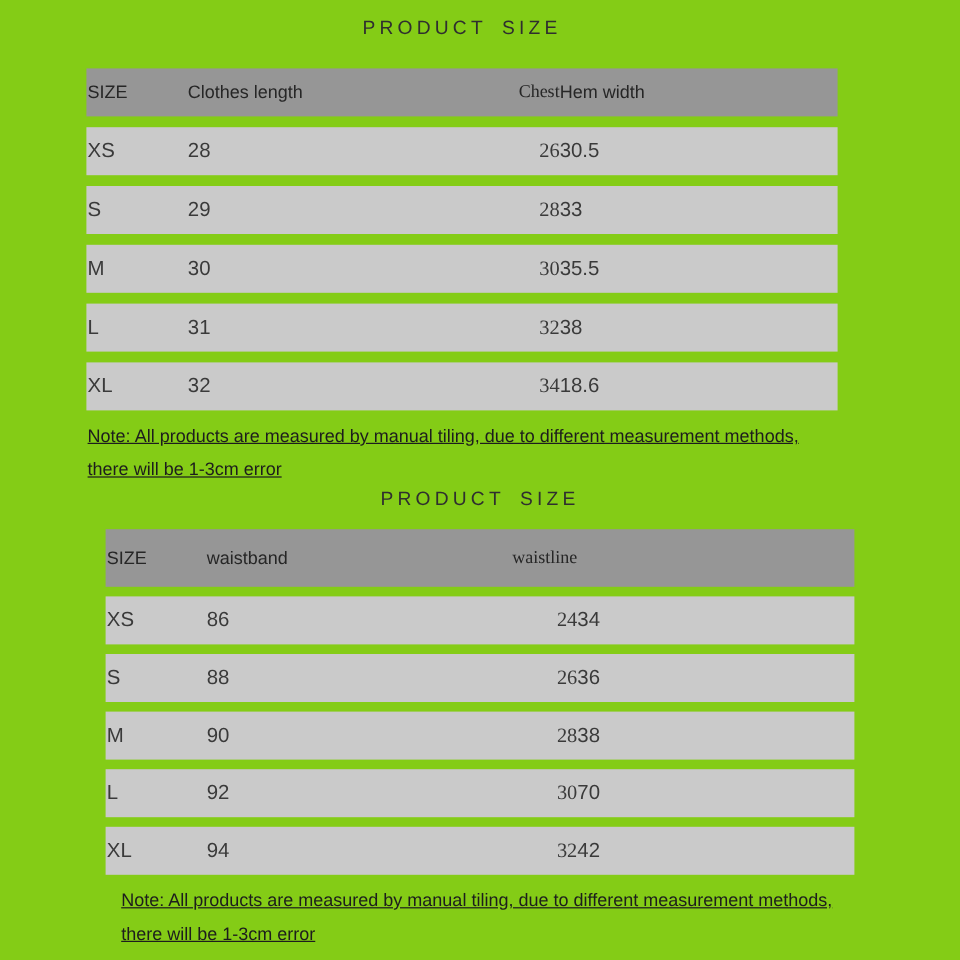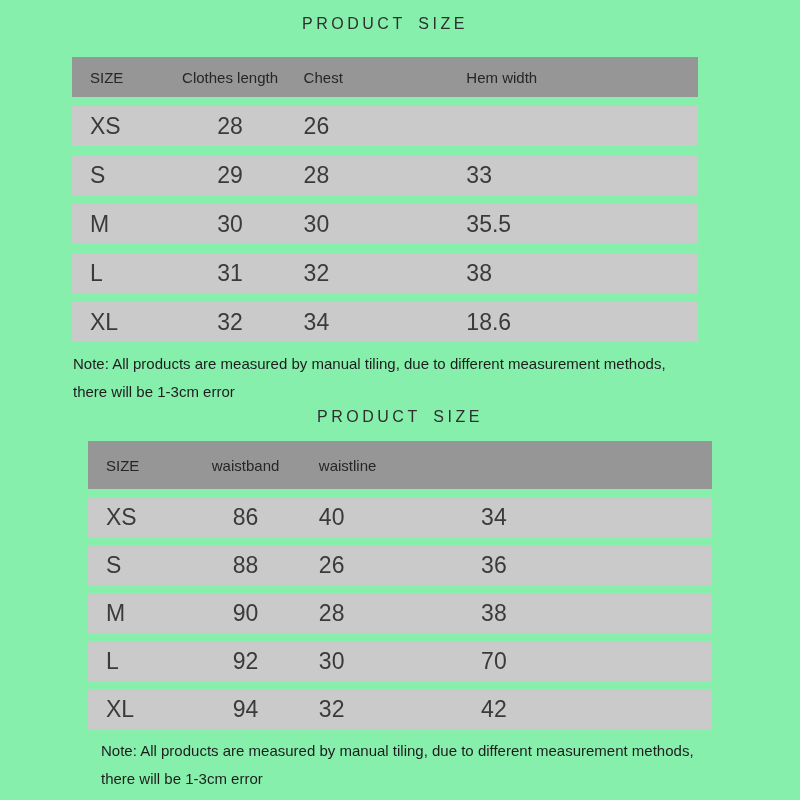--- a/index.html
+++ b/index.html
@@ -2,21 +2,21 @@
 <html><head>
 <meta charset="utf-8">
 <style>
   * { margin: 0; padding: 0; box-sizing: border-box; }
   html, body { background: #fff; }
   body { font-family: "Liberation Sans", sans-serif; }
   #page {
     position: relative;
     width: 800px;
     height: 800px;
-    background: #86efac;
+    background: #84cc16;
     overflow: hidden;
   }
 
   
   .sec-title {
     font-size: 16px;
     letter-spacing: 3.5px;
     word-spacing: 5px;
     color: #2f2f2f;
     text-align: center;
@@ -40,38 +40,39 @@
     font-size: 15px;
   }
   .sec2 .thead { height: 48px; }
 
   .trow {
     display: flex;
     align-items: center;
     background: #cacaca;
     height: 40px;
     color: #3a3a3a;
-    font-size: 23px;
+    font-size: 17px;
     margin-top: 9px;
   }
   .sec1 .trow:first-of-type { margin-top: 12px; }
   .sec2 .trow { margin-top: 8px; }
   .sec2 .trow:first-of-type { margin-top: 11px; }
 
-  .c1 { width: 13.5%; padding-left: 18px; text-align: left; }
-  .c2 { width: 23.5%; text-align: center; }
-  .c3 { width: 26%;   text-align: left; }
+  .c1 { width: 13.5%; padding-left: 1px; text-align: left; }
+  .c2 { width: 23.5%; }
+  .c3 { width: 26%;   text-align: right; font-family: Liberation Serif, serif; }
   .c4 { width: 27%;   text-align: left; }
   
 
   
   .note {
     font-size: 15px;
     line-height: 28px;
     color: #1d1d1d;
+    text-decoration: underline;
   }
   .sec1 .note { margin: 8px 0 0 73px; }
   .sec2 .note { margin: 8px 0 0 101px; }
 </style>
 </head>
 <body>
 
 <div id="page">
 
   <section class="sec1">
@@ -82,20 +83,21 @@
         <div class="c1">SIZE</div>
         <div class="c2">Clothes length</div>
         <div class="c3">Chest</div>
         <div class="c4">Hem width</div>
       </div>
 
       <div class="trow">
         <div class="c1">XS</div>
         <div class="c2">28</div>
         <div class="c3">26</div>
+        <div class="c4">30.5</div>
       </div>
       <div class="trow">
         <div class="c1">S</div>
         <div class="c2">29</div>
         <div class="c3">28</div>
         <div class="c4">33</div>
       </div>
       <div class="trow">
         <div class="c1">M</div>
         <div class="c2">30</div>
@@ -128,21 +130,21 @@
     <div class="tbl">
       <div class="thead">
         <div class="c1">SIZE</div>
         <div class="c2">waistband</div>
         <div class="c3">waistline</div>
       </div>
 
       <div class="trow">
         <div class="c1">XS</div>
         <div class="c2">86</div>
-        <div class="c3">40</div>
+        <div class="c3">24</div>
         <div class="c4">34</div>
       </div>
       <div class="trow">
         <div class="c1">S</div>
         <div class="c2">88</div>
         <div class="c3">26</div>
         <div class="c4">36</div>
       </div>
       <div class="trow">
         <div class="c1">M</div>

